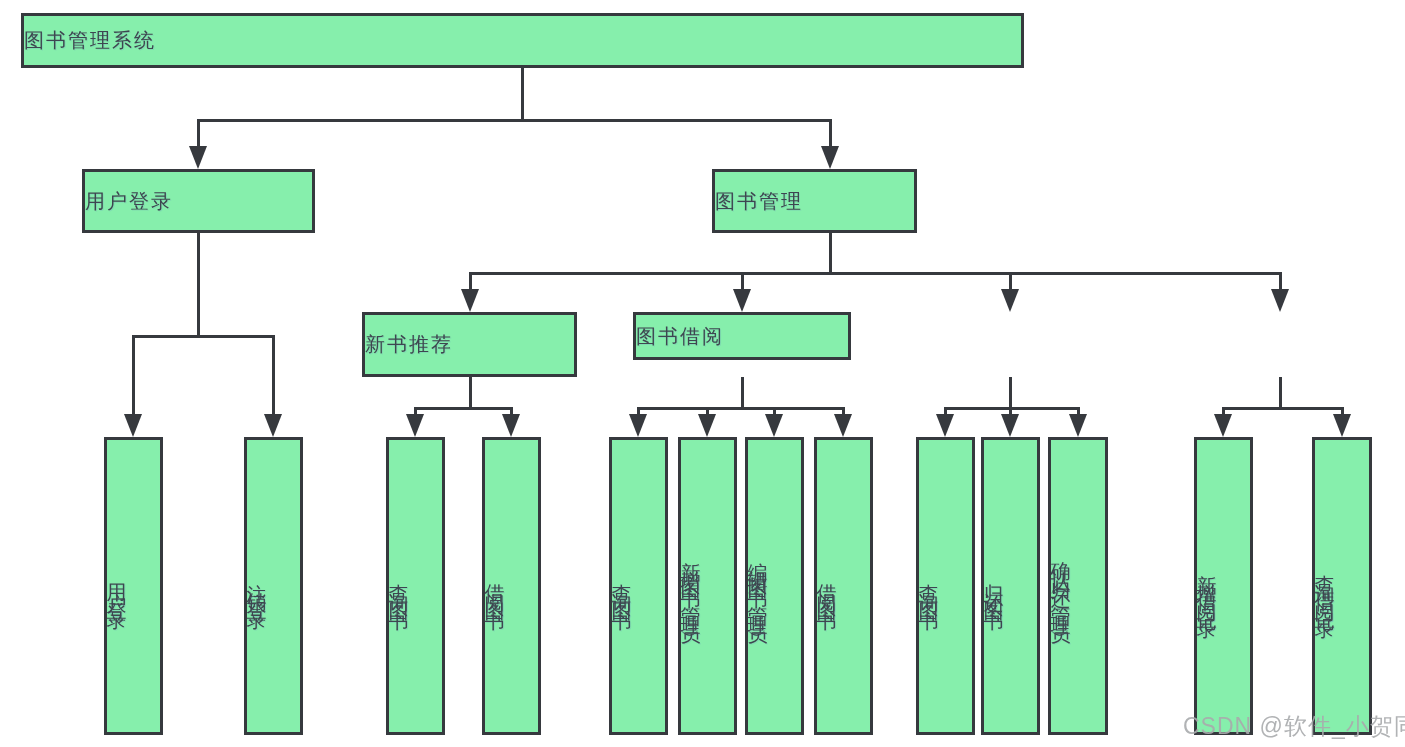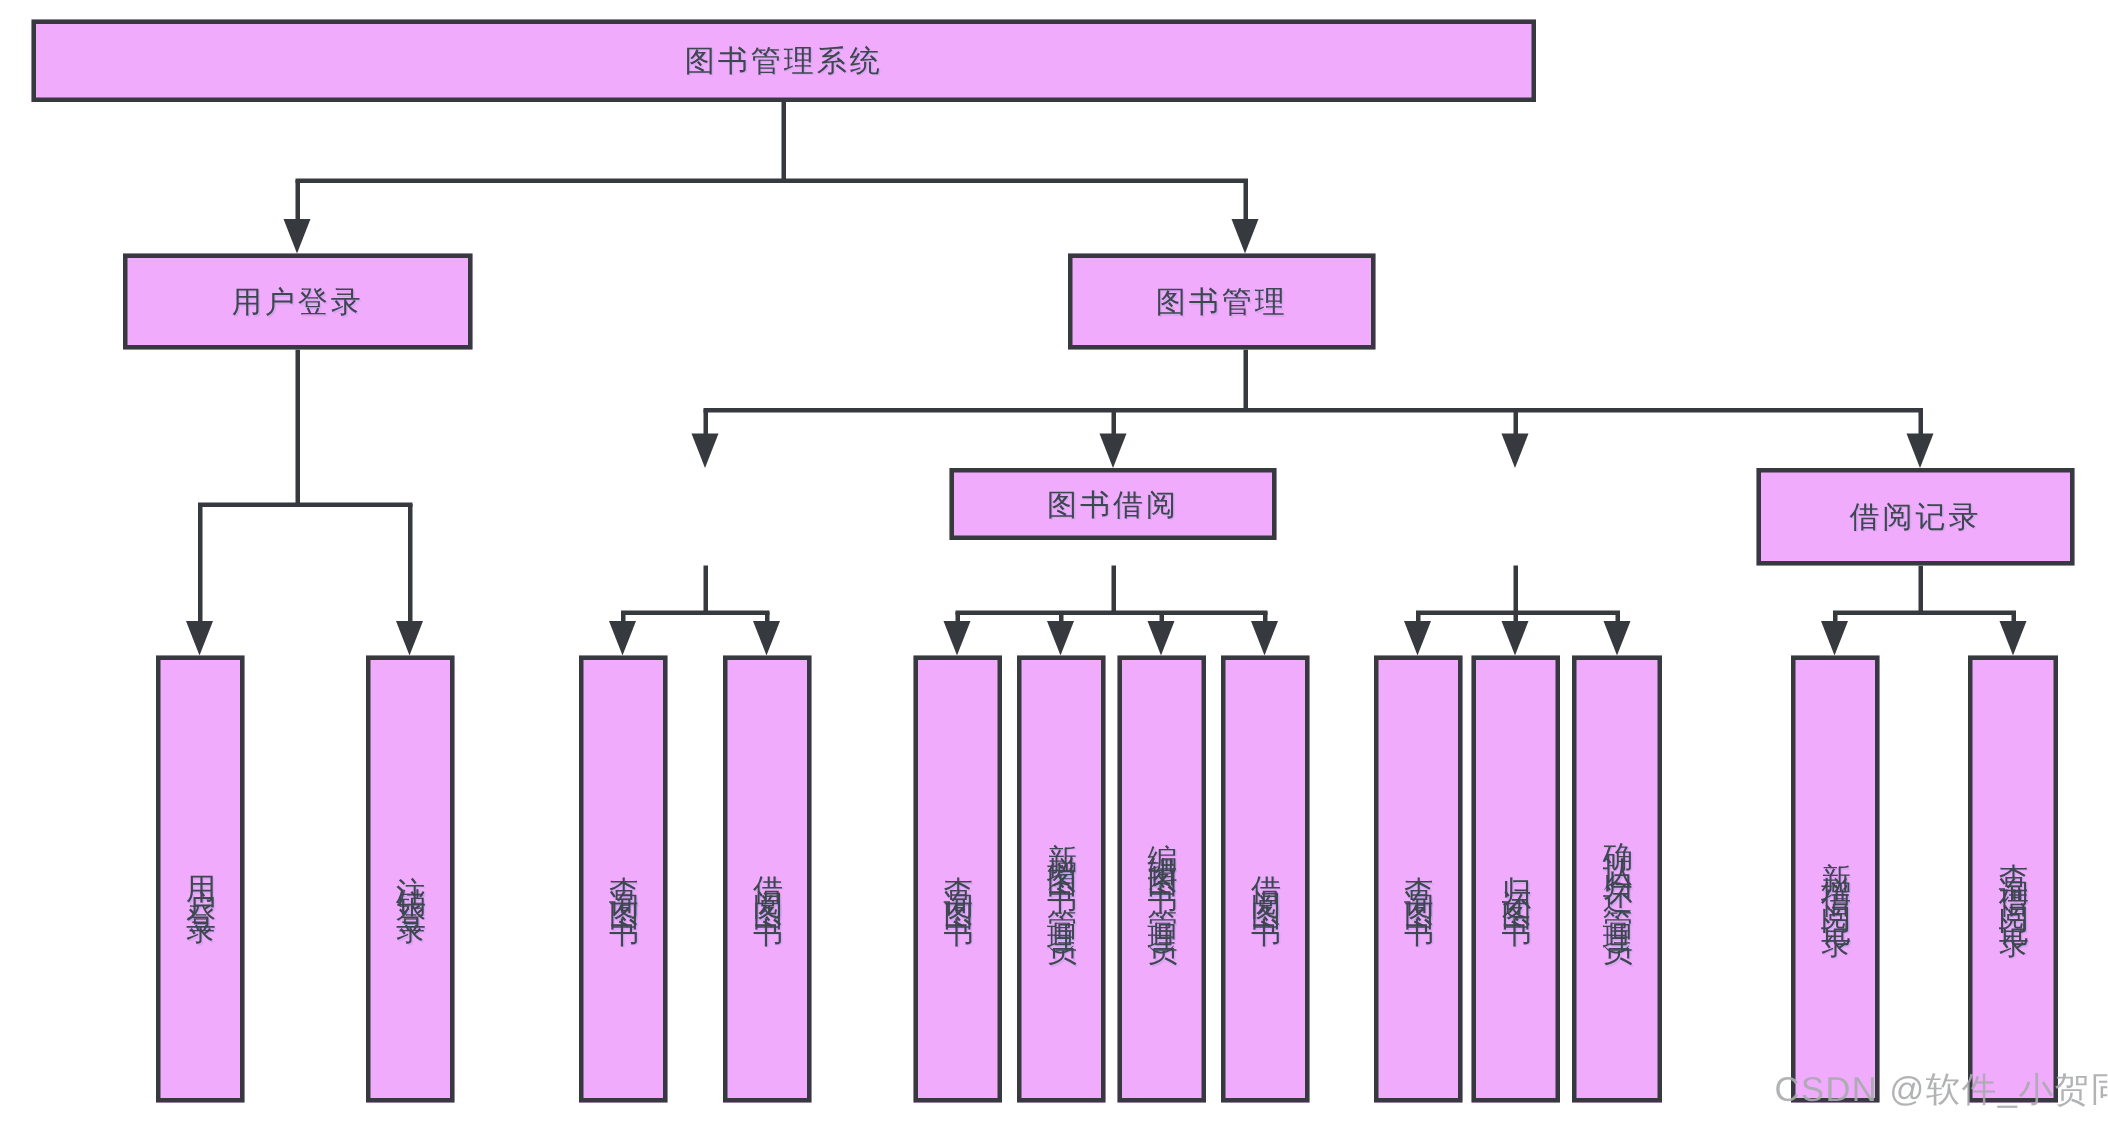--- a/index.html
+++ b/index.html
@@ -5,24 +5,24 @@
   html,body{margin:0;padding:0;background:#fff;}
   #canvas{
     position:relative;
     width:1405px;height:747px;
     background:var(--bg,#ffffff);
     font-family:"Liberation Sans","DejaVu Sans",sans-serif;
     overflow:hidden;
   }
   .node{
     position:absolute;
-    background:#f0abfc;
+    background:#86efac;
     border:3px solid var(--line,#36393e);
     box-sizing:border-box;
-    display:flex;align-items:center;justify-content:center;
+    display:flex;align-items:center;
     color:var(--text,#3e4650);
     font-size:20px;
     text-shadow:1px 1px 0 rgba(100,140,200,0.18);
     z-index:2;
     font-family:Liberation Serif, serif;
   }
   .node.h .lbl{letter-spacing:2px;white-space:nowrap;}
   .node.col{top:437px;height:298px;width:59px;border-width:3px;}
   .node.col .lbl{
     writing-mode:vertical-rl;
@@ -76,25 +76,25 @@
     <span class="lbl">图书管理系统</span>
   </div>
 
   <div class="node h" id="n-user-login">
     <span class="lbl">用户登录</span>
   </div>
   <div class="node h" id="n-book-mgmt">
     <span class="lbl">图书管理</span>
   </div>
 
+  <div class="node h" id="n-new-books">
+    <span class="lbl">新书推荐</span>
+  </div>
   <div class="node h" id="n-book-borrow">
     <span class="lbl">图书借阅</span>
-  </div>
-  <div class="node h" id="n-borrow-records">
-    <span class="lbl">借阅记录</span>
   </div>
 
   <div class="node col" id="n-user-login-leaf">
     <span class="lbl">用户登录</span>
   </div>
   <div class="node col" id="n-logout-leaf">
     <span class="lbl">注销登录</span>
   </div>
   <div class="node col" id="n-query-books-1">
     <span class="lbl">查询图书</span>

